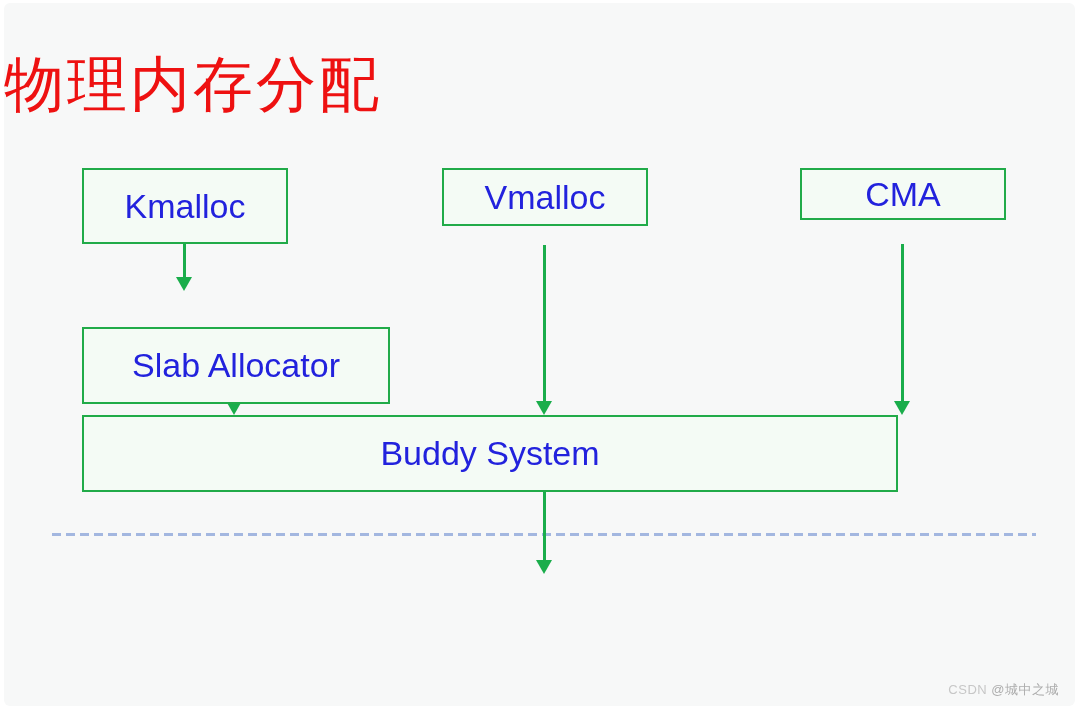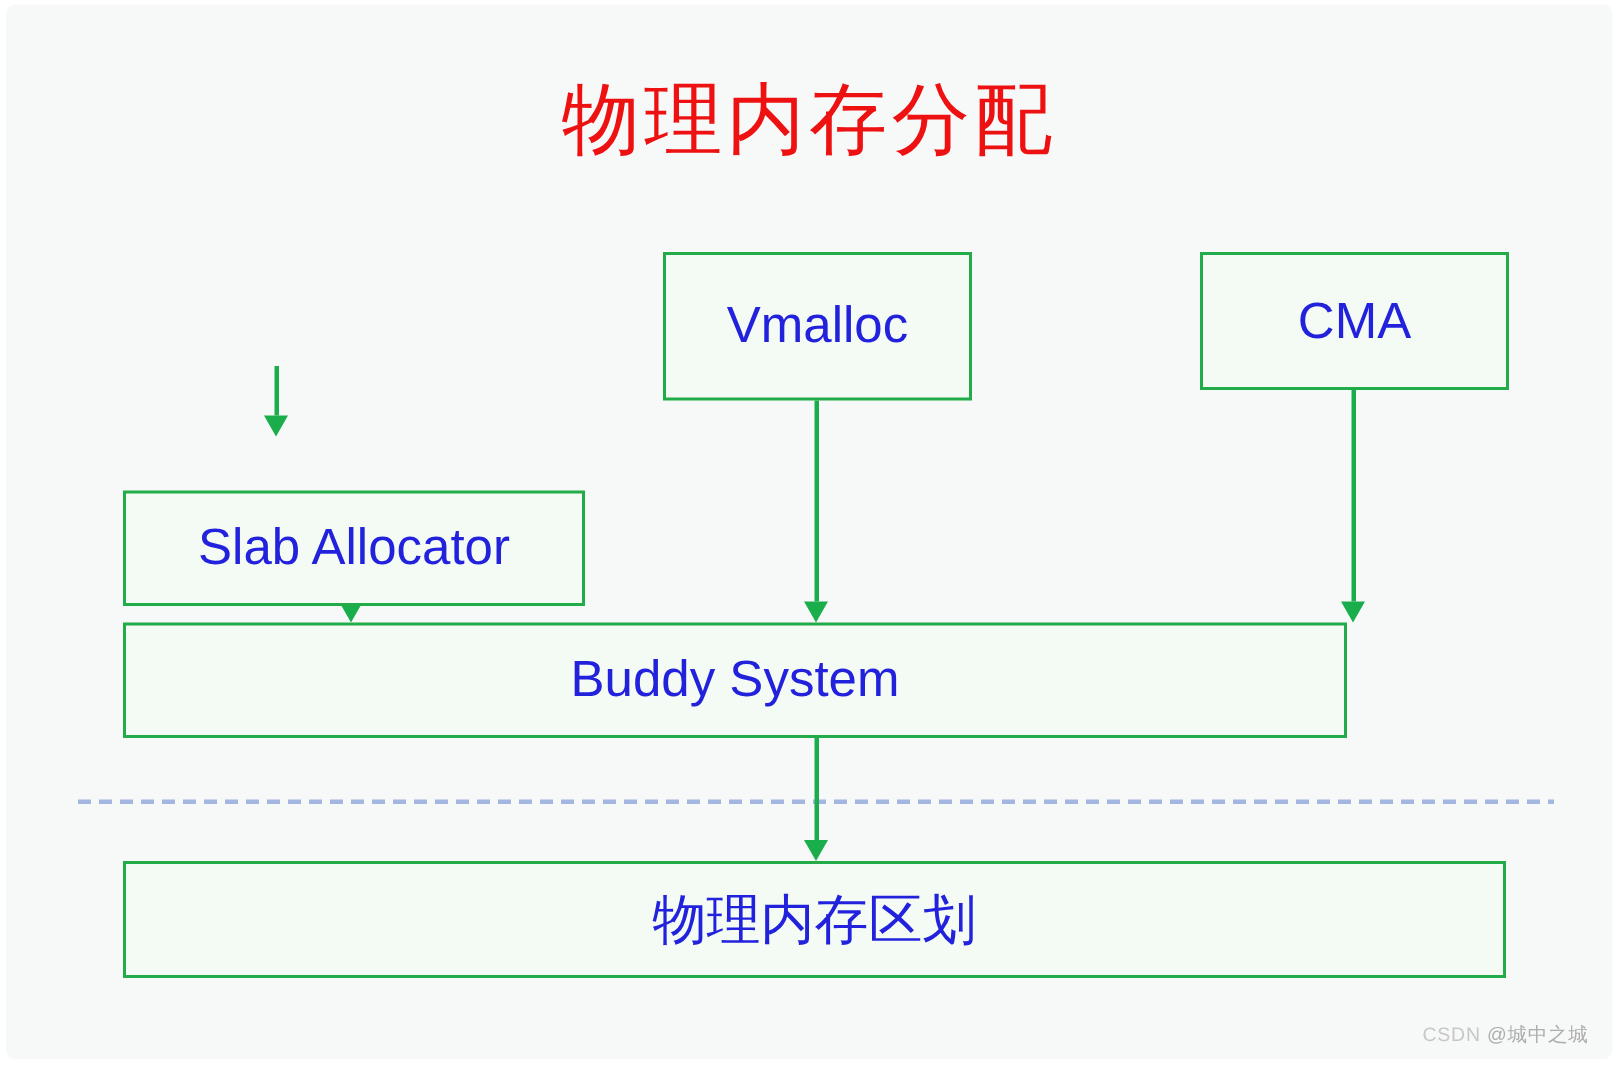--- a/index.html
+++ b/index.html
@@ -9,37 +9,36 @@
     font-family:"Liberation Sans","DejaVu Sans",sans-serif;
     position:relative;overflow:hidden;
   }
   .frame{
     position:absolute;left:4px;top:3px;right:5px;bottom:4px;
     background:var(--canvas,#f7f8f8);
     border-radius:6px;
   }
   .title{
     position:absolute;left:0;top:42px;width:100%;
-    text-align:center;
-    font-size:52px;letter-spacing:3px;
+    font-size:60px;letter-spacing:3px;
     color:var(--title,#ee1111);
   }
   .node{
     position:absolute;
     background:var(--node-fill,#f4fbf5);
     border:2px solid var(--node-border,#21ab49);
     box-sizing:border-box;
     display:flex;align-items:center;justify-content:center;
     color:var(--node-text,#2222dd);
     font-size:34px;
     z-index:3;
   }
   #node-kmalloc{left:78px;top:165px;width:206px;height:76px;}
-  #node-vmalloc{left:438px;top:165px;width:206px;height:99px;}
-  #node-cma{left:796px;top:165px;width:206px;height:92px;}
+  #node-vmalloc{left:438px;top:165px;width:206px;height:58px;}
+  #node-cma{left:796px;top:165px;width:206px;height:52px;}
   #node-slab{left:78px;top:288px;width:308px;height:77px;margin-top:36px;}
   #node-buddy{left:78px;top:412px;width:816px;height:77px;}
   #node-zoning{left:78px;top:571px;width:922px;height:78px;font-size:36px;}
   .arrow{
     position:absolute;width:16px;
     display:flex;flex-direction:column;align-items:center;
     z-index:2;
   }
   .arrow .shaft{width:3px;flex:1;background:var(--arrow,#1aad4b);}
   .arrow .head{
@@ -67,34 +66,34 @@
   .watermark .wm-prefix{color:#c7c7c7;}
   .watermark .wm-user{color:#adadad;}
 </style>
 </head>
 <body>
 
 <div class="frame">
 
   <div class="title">物理内存分配</div>
 
+  <div class="node" id="node-kmalloc">
+    <span>Kmalloc</span>
+  </div>
   <div class="node" id="node-vmalloc">
     <span>Vmalloc</span>
   </div>
   <div class="node" id="node-cma">
     <span>CMA</span>
   </div>
   <div class="node" id="node-slab">
     <span>Slab Allocator</span>
   </div>
   <div class="node" id="node-buddy">
     <span>Buddy System</span>
-  </div>
-  <div class="node" id="node-zoning">
-    <span>物理内存区划</span>
   </div>
 
   <div class="arrow" id="arrow-kmalloc-slab">
     <i class="shaft"></i>
       <i class="head"></i>
   </div>
   <div class="arrow" id="arrow-slab-buddy">
     <i class="shaft"></i>
       <i class="head"></i>
   </div>

